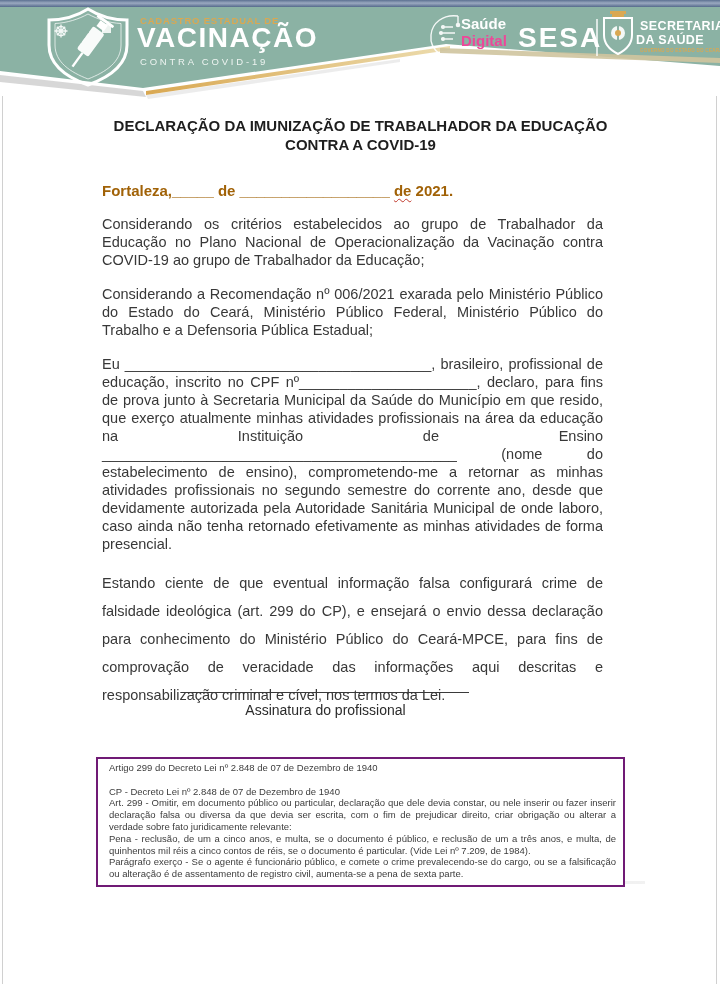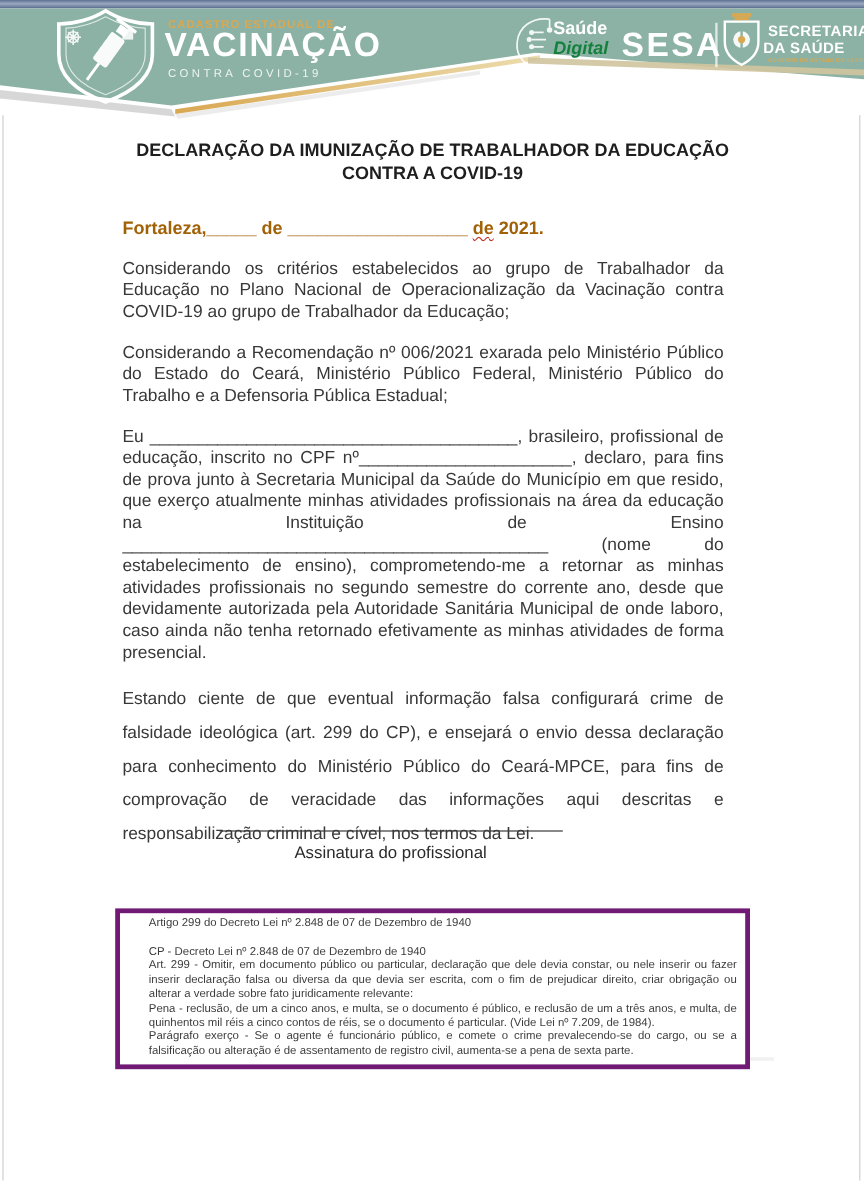--- a/index.html
+++ b/index.html
@@ -8,21 +8,21 @@
   .page{position:absolute;inset:0;background:#ffffff;}
 
   
   .header-svg{position:absolute;top:0;left:0;}
   .header-text{position:absolute;top:0;left:0;width:720px;height:100px;}
   .header-text span{position:absolute;white-space:nowrap;}
   .logo-eyebrow{left:140px;top:15px;font-size:9.5px;font-weight:700;color:#d9a852;letter-spacing:.8px;}
   .logo-main{left:137px;top:22px;font-size:28px;font-weight:700;color:#ffffff;letter-spacing:1.5px;}
   .logo-sub{left:140px;top:56px;font-size:9.5px;color:#eef4f1;letter-spacing:2.8px;}
   .saude-line1{left:461px;top:16px;font-size:15px;font-weight:700;color:#fff;line-height:15px;}
-  .saude-line2{left:461px;top:32px;font-size:15px;font-weight:700;color:#15803d;font-style:italic;}
+  .saude-line2{left:461px;top:32px;font-size:15px;font-weight:700;color:#ec4899;}
   .sesa{left:518px;top:22px;font-size:28px;font-weight:700;color:#fff;letter-spacing:2px;}
   .hdr-divider{position:absolute;left:596px;top:19px;width:2px;height:37px;background:rgba(255,255,255,.7);}
   .sec-line1{left:640px;top:19px;font-size:12.5px;font-weight:700;color:#fff;letter-spacing:.4px;}
   .sec-line2{left:636px;top:33px;font-size:12.5px;font-weight:700;color:#fff;letter-spacing:.4px;}
   .sec-line3{left:640px;top:48px;font-size:4.6px;font-weight:700;color:#d9a852;letter-spacing:.2px;}
 
   
   .edge{position:absolute;width:1px;background:#c8c8c8;opacity:.85;top:96px;bottom:0;}
   .edge.left{left:2px;} .edge.right{right:3px;}
   .smudge{position:absolute;left:100px;top:881px;width:545px;height:3px;opacity:.7;
@@ -38,21 +38,21 @@
   .para{font-size:14.5px;line-height:18px;text-align:justify;margin:0 16px 16px 0;}
   .para.wide{line-height:28px;margin-top:0;}
 
   
   .signature{position:absolute;left:0;top:692px;width:651px;text-align:center;color:#2b2b2b;}
   .sig-line{width:286px;margin:0 auto;border-top:1.5px solid #3a3a3a;height:0;}
   .sig-label{margin-top:9px;font-size:14px;}
 
   
   .legal-box{position:absolute;left:96px;top:757px;width:529px;box-sizing:border-box;
-             border:4px solid #701a75;padding:3px 7px 5px 24px;background:#fff;
+             border:2px solid #701a75;padding:3px 7px 5px 11px;background:#fff;
              font-size:9.5px;line-height:11.8px;color:#3c3c3c;}
   .legal-box .ln{text-align:justify;min-height:11.8px;}
 </style>
 </head>
 <body>
 
 <div class="page">
 
   <svg class="header-svg" width="720" height="100" viewBox="0 0 720 100">
     <defs>

